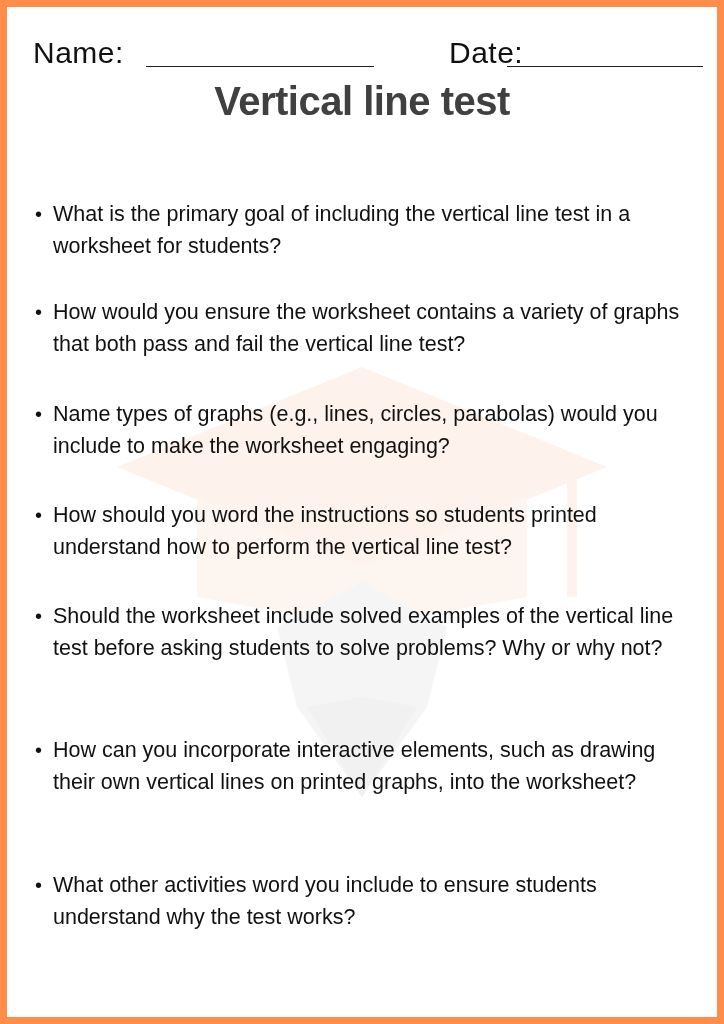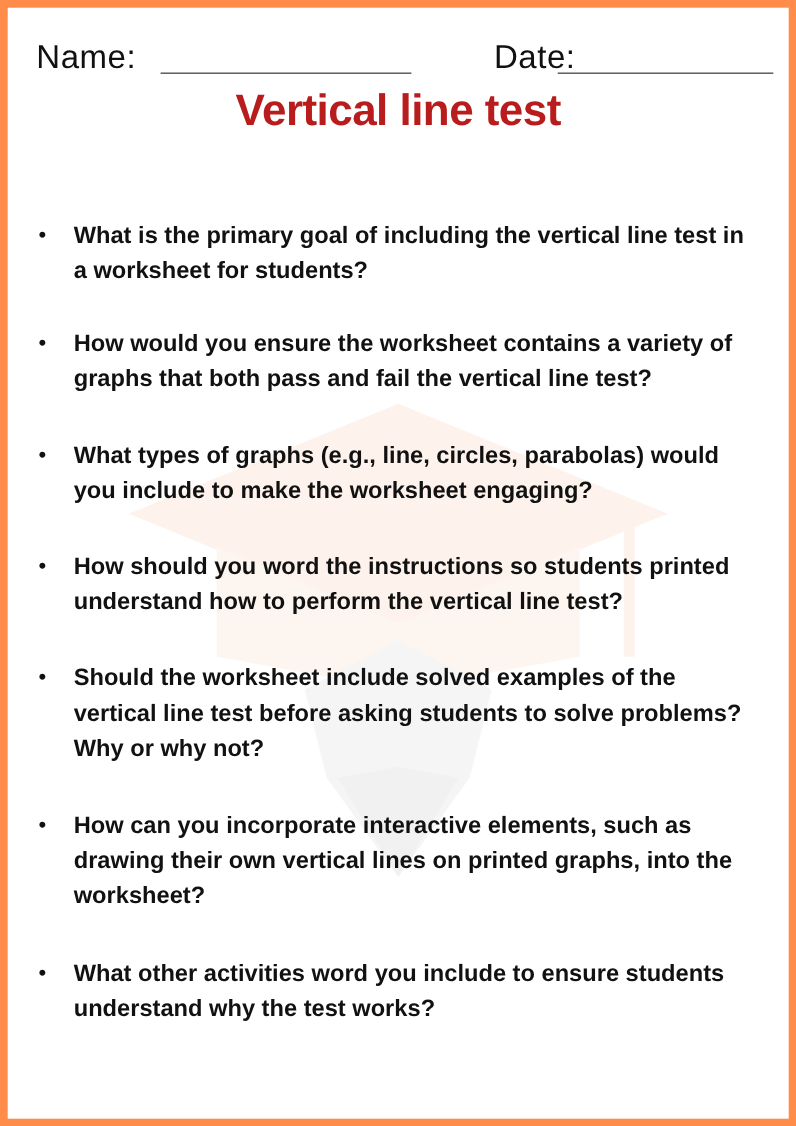--- a/index.html
+++ b/index.html
@@ -23,34 +23,34 @@
     position: absolute; top: 0; font-size: 30px; line-height: 36px; font-weight: 400; color: #111;
     letter-spacing: 0.5px;
     text-align: right;
   }
   .field-line {
     position: absolute; height: 0; border-top: 1.5px solid #222;
   }
   .title {
     position: absolute; left: 0; width: 710px; top: 70px;
     text-align: center; font-size: 40px; font-weight: 700; line-height: 48px;
-    letter-spacing: -0.5px; color: #b91c1c;
+    letter-spacing: -0.5px; color: #404040;
   }
   .subtitle {
     position: absolute; left: 40px; top: 136px;
     font-size: 28px; font-weight: 700; line-height: 34px; letter-spacing: -0.5px; color: #0a0a0a;
   }
   .q {
     position: absolute; left: 28px; width: 650px;
     font-size: 21.5px; line-height: 32px; color: #111;
   }
   .q .bullet {
     position: absolute; left: 0; top: 0; width: 20px; font-size: 20px; line-height: 32px;
   }
-  .q .text { display: block; margin-left: 32px; font-weight: bold; }
+  .q .text { display: block; margin-left: 18px; }
 </style>
 </head>
 <body>
 
 <div class="page">
 
   <svg class="watermark" viewBox="0 0 710 1010">
 
     <polygon points="355,360 110,460 355,560 600,460" fill="#fdf3ec"></polygon>
     <polygon points="190,490 355,560 520,490 520,590 355,620 190,590" fill="#fdf5ef"></polygon>
@@ -75,21 +75,21 @@
     <span class="text">What is the primary goal of including the vertical line test in a worksheet for students?</span>
   </div>
 
   <div class="q" style="top:289px;">
     <span class="bullet">•</span>
     <span class="text">How would you ensure the worksheet contains a variety of graphs that both pass and fail the vertical line test?</span>
   </div>
 
   <div class="q" style="top:391px;">
     <span class="bullet">•</span>
-    <span class="text">What types of graphs (e.g., line, circles, parabolas) would you include to make the worksheet engaging?</span>
+    <span class="text">Name types of graphs (e.g., lines, circles, parabolas) would you include to make the worksheet engaging?</span>
   </div>
 
   <div class="q" style="top:492px;">
     <span class="bullet">•</span>
     <span class="text">How should you word the instructions so students printed understand how to perform the vertical line test?</span>
   </div>
 
   <div class="q" style="top:593px;">
     <span class="bullet">•</span>
     <span class="text">Should the worksheet include solved examples of the vertical line test before asking students to solve problems? Why or why not?</span>

